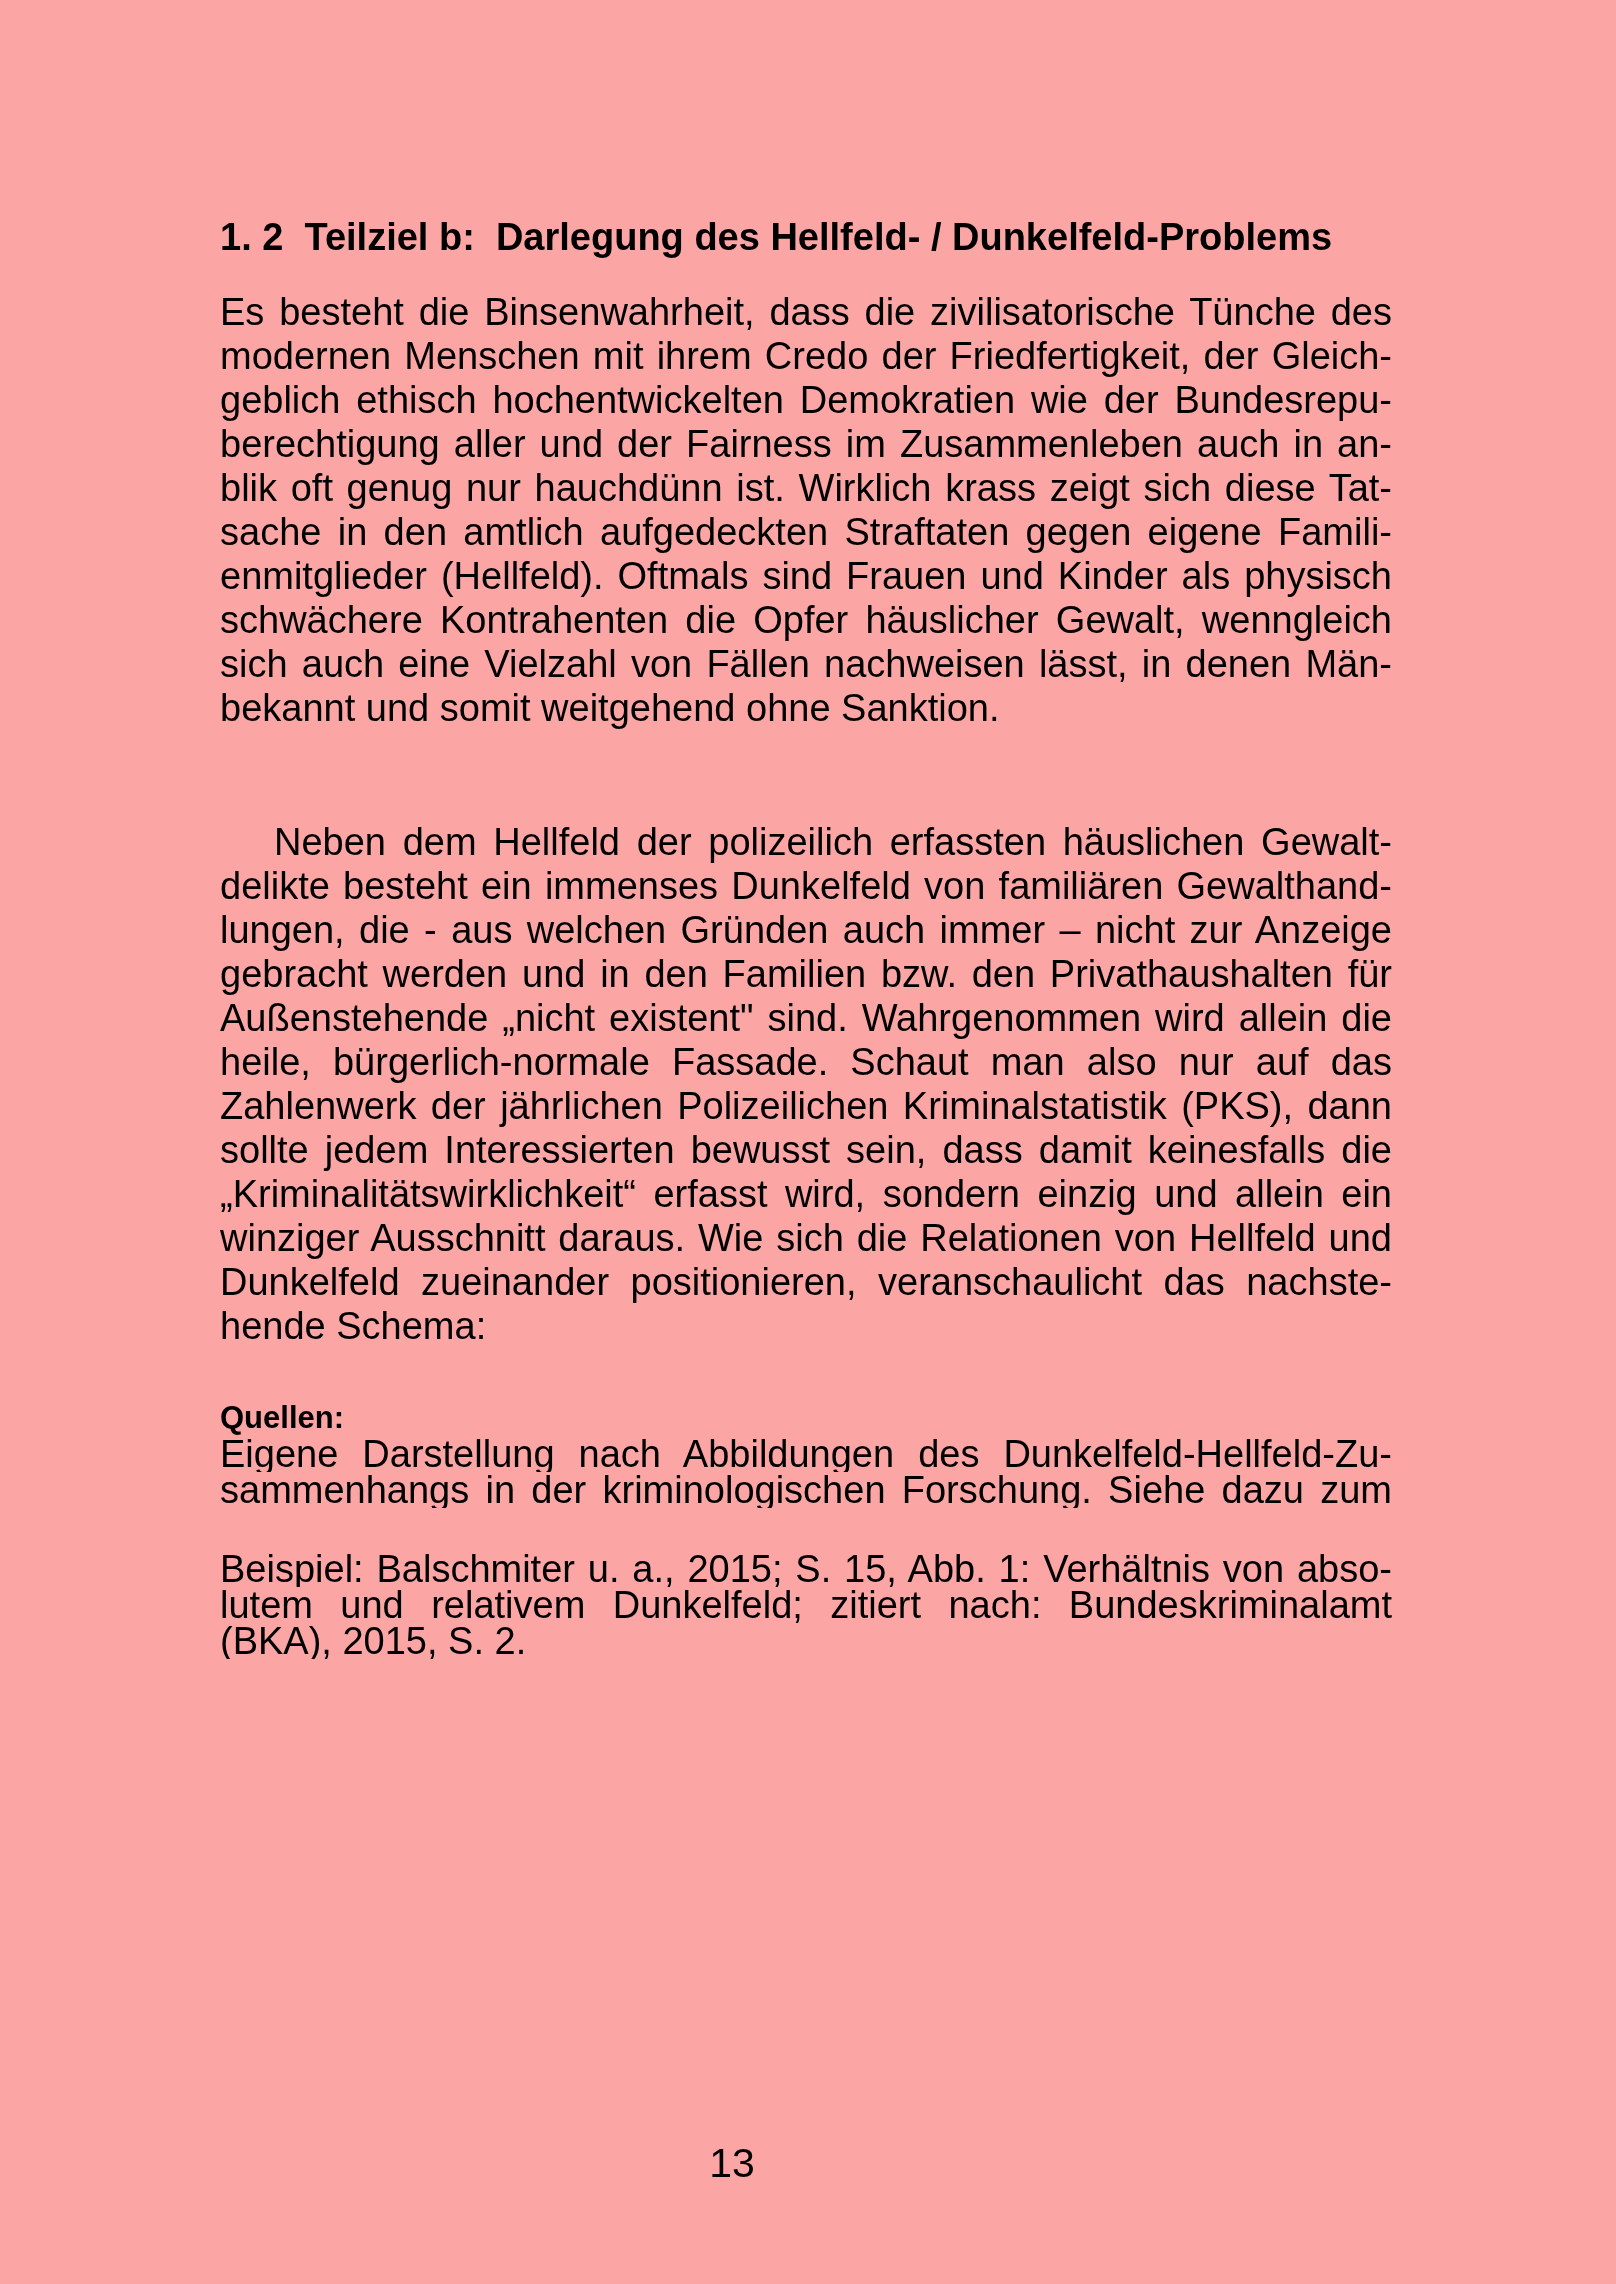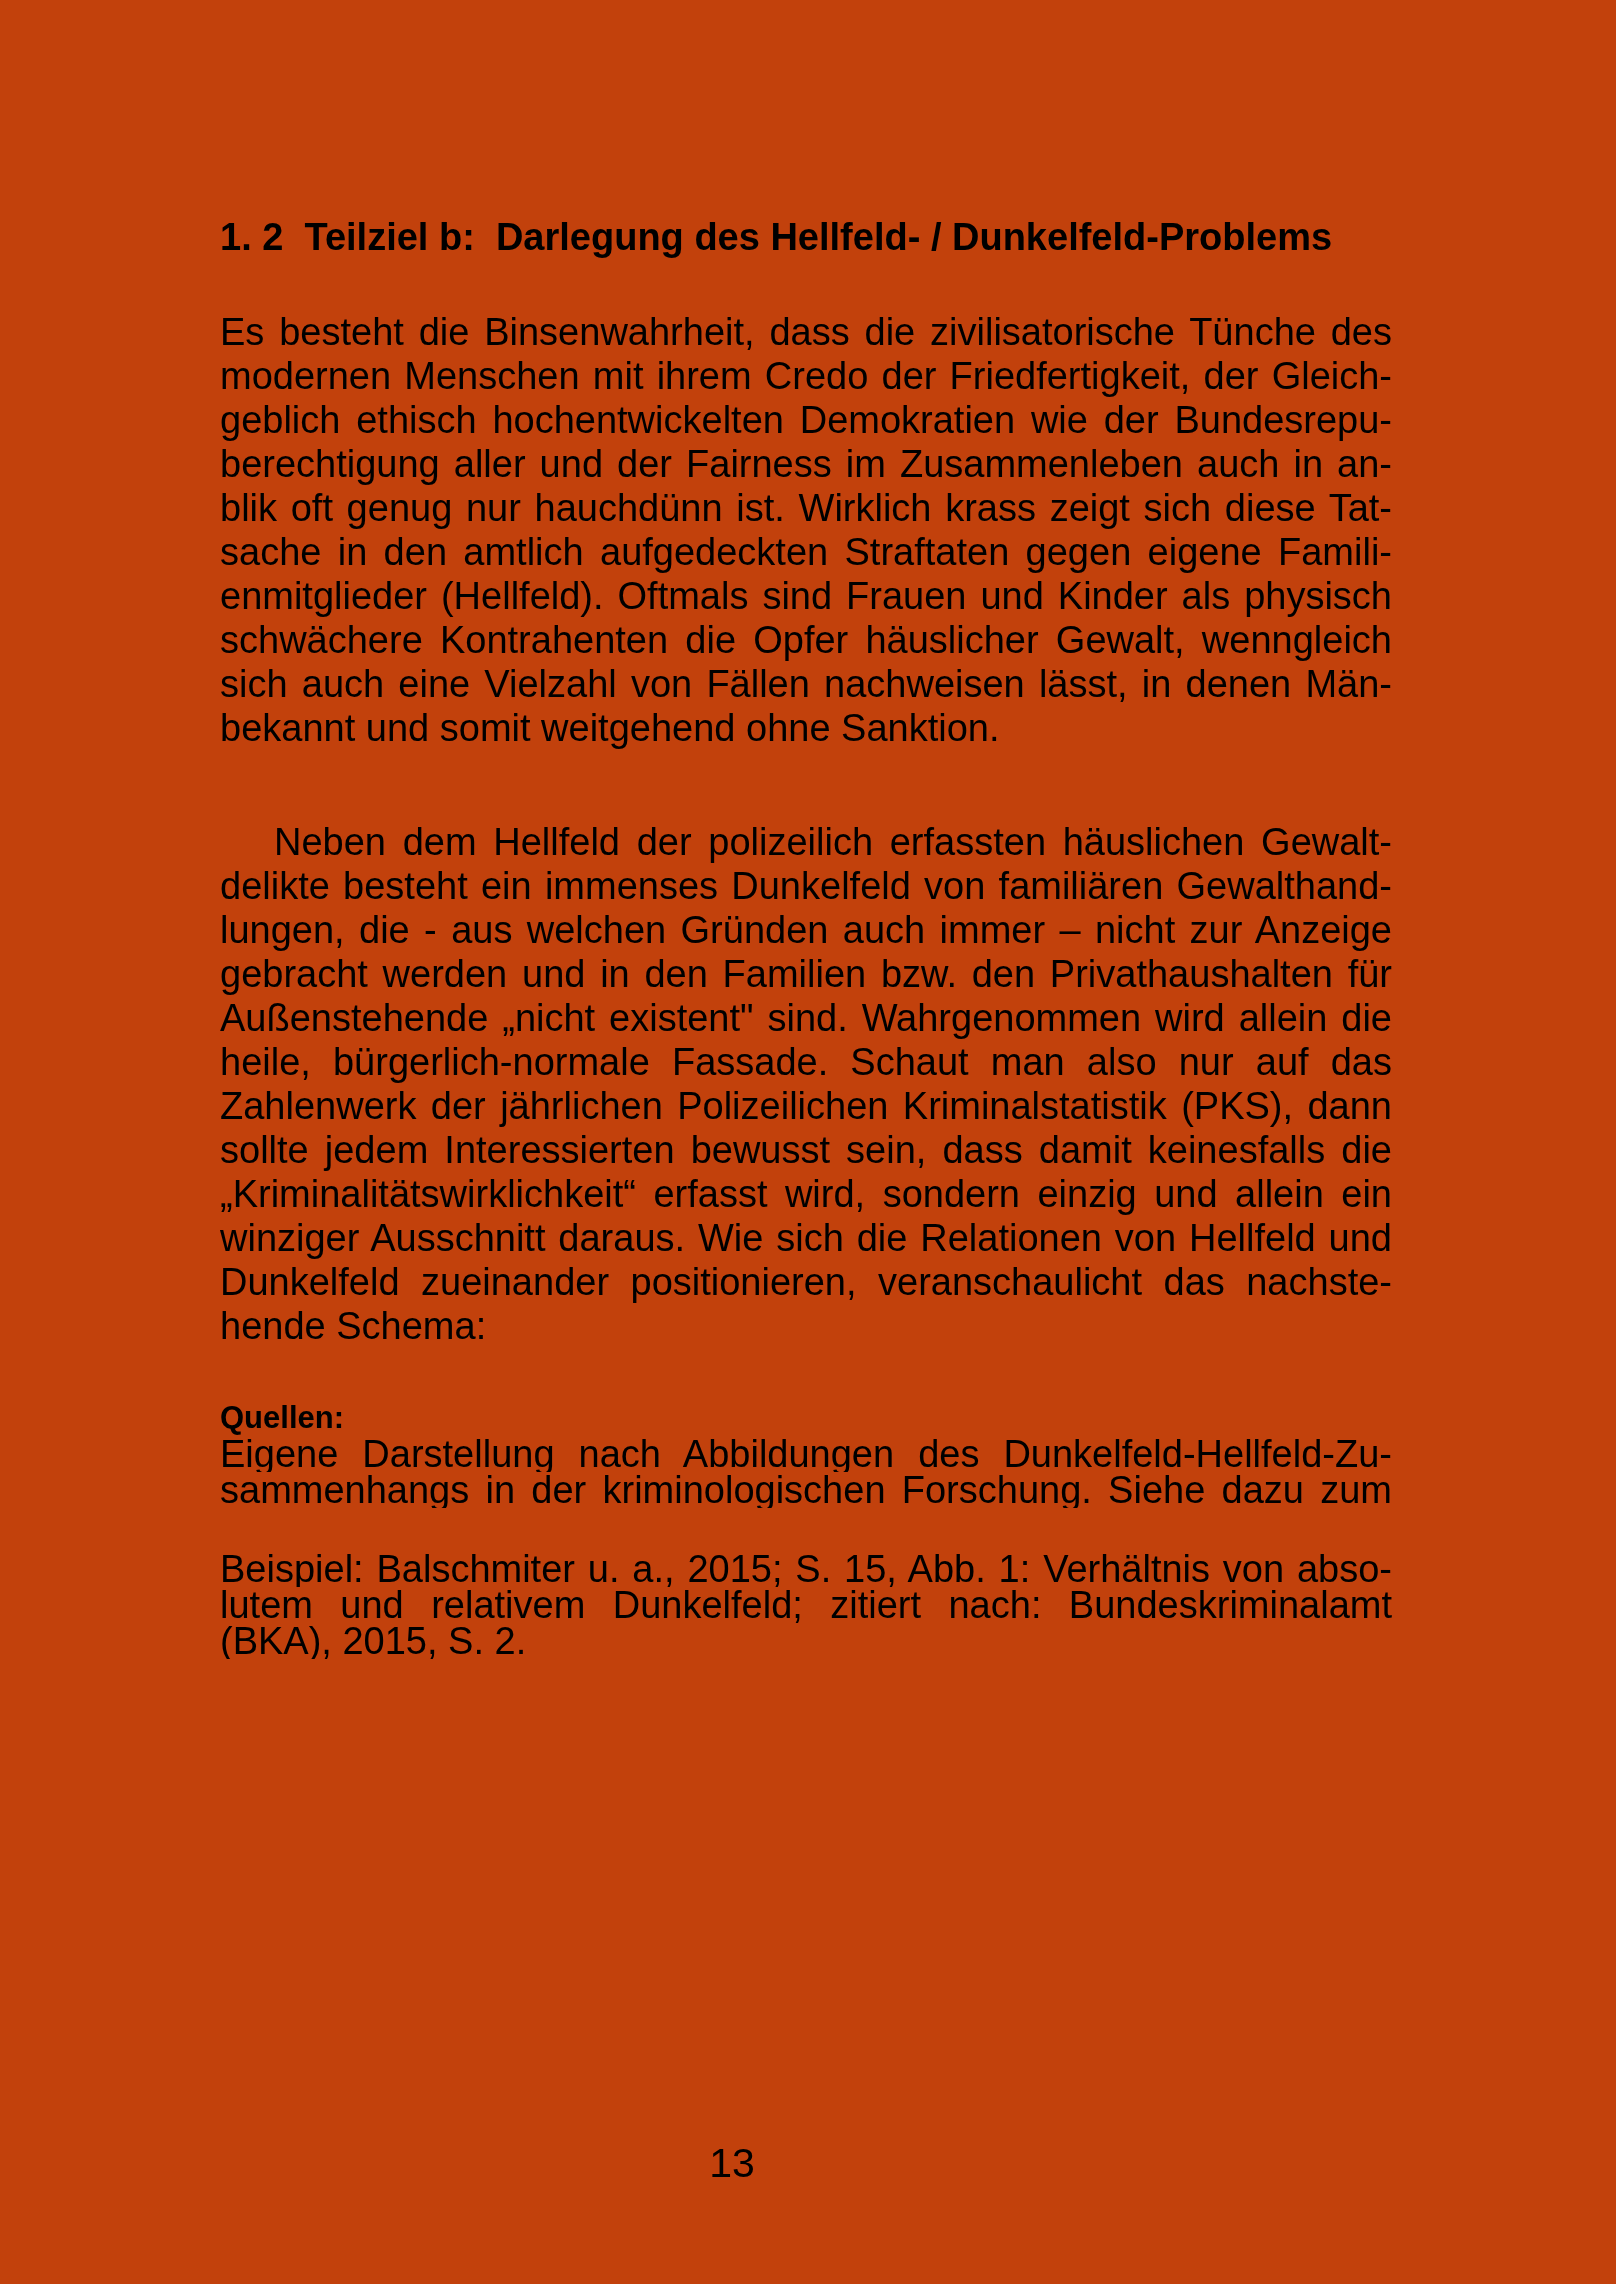--- a/index.html
+++ b/index.html
@@ -1,18 +1,18 @@
 <!DOCTYPE html>
 <html style="font-size:7.4px"><head>
 <meta charset="utf-8">
 <style>
   html, body { margin: 0; padding: 0; background: #ffffff; }
   body { width: 1616px; height: 2284px; position: relative; overflow: hidden;
          font-family: "Liberation Sans", sans-serif; color: #000000; }
-  .page { position: absolute; left: 0; top: 0; width: 1616px; height: 2284px; background: #c2410c; }
+  .page { position: absolute; left: 0; top: 0; width: 1616px; height: 2284px; background: #fca5a5; }
   .heading { position: absolute; left: 220px; top: 215px; font-size: 38px; font-weight: bold;
              line-height: 44px; white-space: pre; letter-spacing: 0; }
   .block { position: absolute; left: 220px; width: 1172px; }
   .line { display: block; font-size: 38px; height: 44px; line-height: 44px;
           white-space: nowrap; text-align: justify; text-align-last: justify; }
   .line.last { text-align-last: left; }
   .line.indent { padding-left: 54px; }
   .src .line { height: 36px; line-height: 36px; }
   .src-title { font-weight: bold; font-size: 31px; line-height: 36px; height: 36px; display:block; }
   #p1 { top: 290px; }
@@ -22,21 +22,21 @@
                  font-size: 41px; line-height: 51px; }
 </style>
 </head>
 <body>
 
 <div class="page">
 
   <div class="heading">1. 2  Teilziel b:  Darlegung des Hellfeld- / Dunkelfeld-Problems</div>
 
   <div class="block" id="p1">
-    <span class="line" style="white-space: normal; overflow: hidden; margin-top: 20px;">Es besteht die Binsenwahrheit, dass die zivilisatorische Tünche des</span>
+    <span class="line" style="white-space: normal; overflow: hidden;">Es besteht die Binsenwahrheit, dass die zivilisatorische Tünche des</span>
     <span class="line" style="white-space: normal; overflow: hidden;">modernen Menschen mit ihrem Credo der Friedfertigkeit, der Gleich-</span>
     <span class="line" style="white-space: normal; overflow: hidden;">geblich ethisch hochentwickelten Demokratien wie der Bundesrepu-</span>
     <span class="line" style="white-space: normal; overflow: hidden;">berechtigung aller und der Fairness im Zusammenleben auch in an-</span>
     <span class="line" style="white-space: normal; overflow: hidden;">blik oft genug nur hauchdünn ist. Wirklich krass zeigt sich diese Tat-</span>
     <span class="line" style="white-space: normal; overflow: hidden;">sache in den amtlich aufgedeckten Straftaten gegen eigene Famili-</span>
     <span class="line" style="white-space: normal; overflow: hidden;">enmitglieder (Hellfeld). Oftmals sind Frauen und Kinder als physisch</span>
     <span class="line" style="white-space: normal; overflow: hidden;">schwächere Kontrahenten die Opfer häuslicher Gewalt, wenngleich</span>
     <span class="line" style="white-space: normal; overflow: hidden;">sich auch eine Vielzahl von Fällen nachweisen lässt, in denen Män-</span>
     <span class="line last" style="white-space: normal; overflow: hidden;">bekannt und somit weitgehend ohne Sanktion.</span>
   </div>

